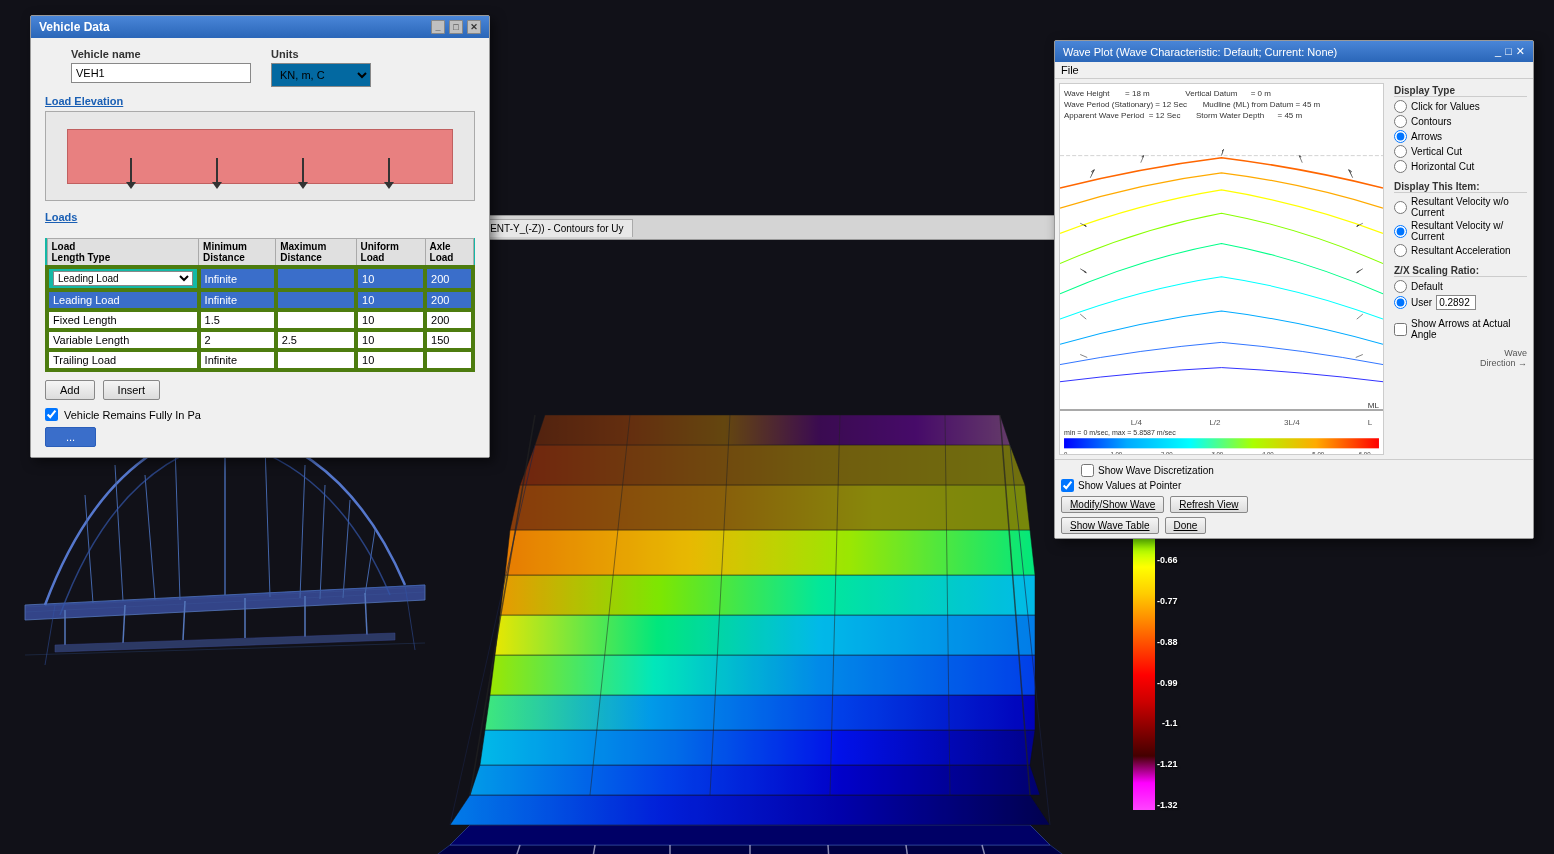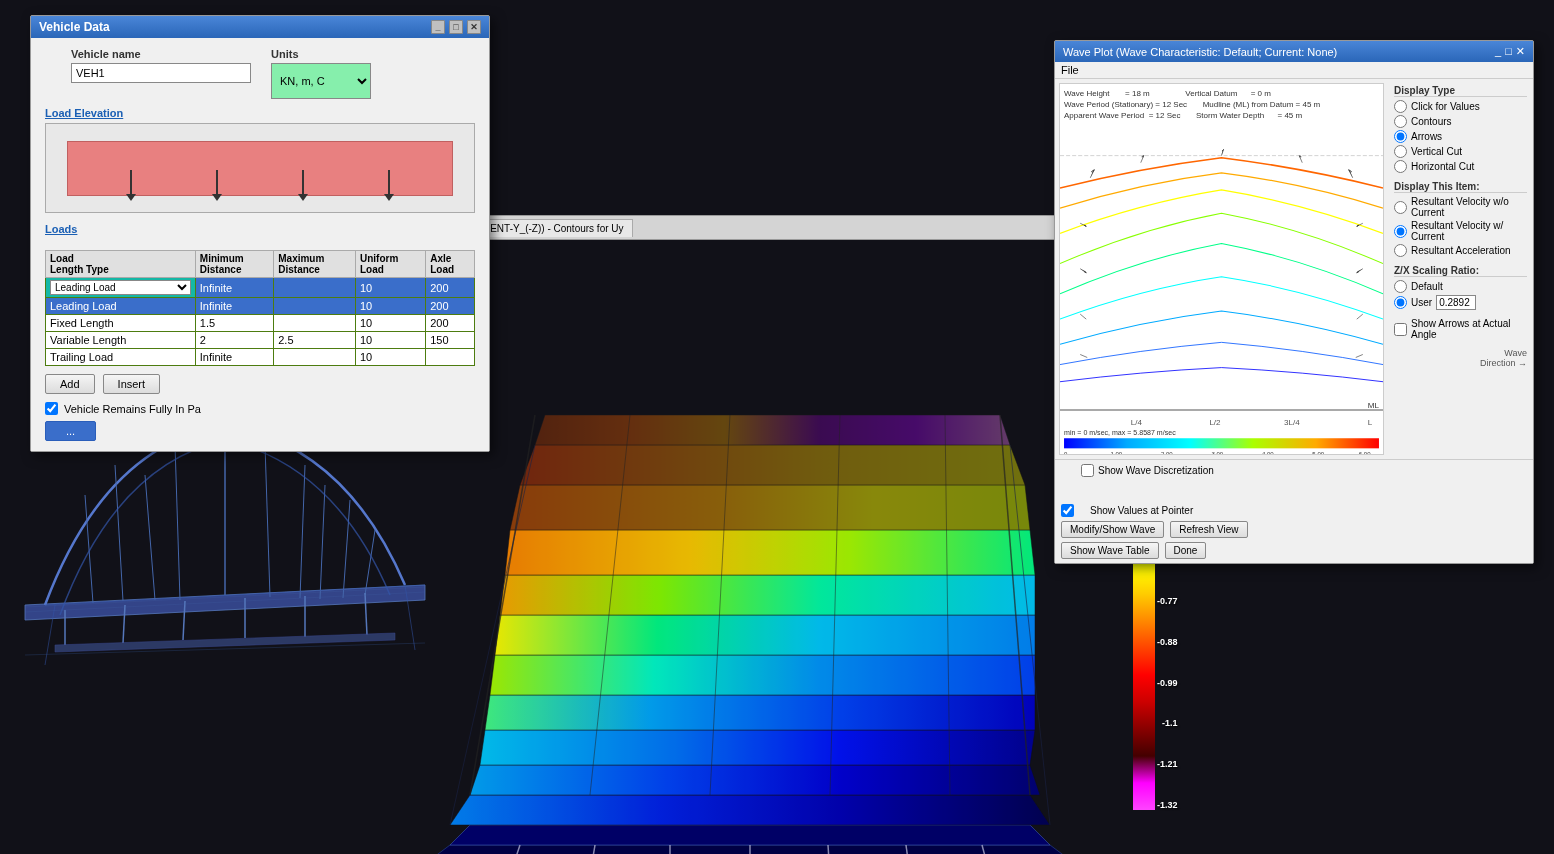--- a/index.html
+++ b/index.html
@@ -86,22 +86,22 @@
       padding: 2px 4px;
       font-size: 11px;
       background: white;
       height: 20px;
     }
 
     .form-select {
       border: 1px solid #888;
       padding: 2px 4px;
       font-size: 11px;
-      background: #86efac;
-      height: 36px;
+      background: #0369a1;
+      height: 24px;
       min-width: 100px;
     }
 
     .section-label {
       font-size: 11px;
       color: #1a5fb4;
       font-weight: 600;
       margin-bottom: 4px;
       text-decoration: underline;
     }
@@ -166,21 +166,21 @@
     .loads-table th {
       background: #e0e0e0;
       border: 1px solid #aaa;
       padding: 2px 4px;
       text-align: left;
       font-weight: 600;
       font-size: 10px;
     }
 
     .loads-table td {
-      border: 1px solid #4d7c0f;
+      border: 4px solid #4d7c0f;
       padding: 2px 4px;
       font-size: 11px;
     }
 
     .loads-table .selected-row td {
       background: #3a6eca;
       color: white;
     }
 
     .loads-table .odd-row td {
@@ -318,20 +318,21 @@
       display: flex;
       align-items: center;
       gap: 4px;
       margin-bottom: 2px;
     }
 
     .wave-bottom-btns {
       display: flex;
       gap: 6px;
       margin-top: 4px;
+      text-decoration: underline;
     }
 
     .small-btn {
       padding: 2px 8px;
       font-size: 10px;
       background: linear-gradient(to bottom, #f5f5f5, #dcdcdc);
       border: 1px solid #888;
       cursor: pointer;
       border-radius: 2px;
     }
@@ -943,21 +944,21 @@
   </div>
 
   <div class="wave-bottom">
     <div class="wave-bottom-row">
       <label style="display:flex;align-items:center;gap:4px;padding-left:20px;">
         <input type="checkbox" style="">
         <span>Show Wave Discretization</span>
       </label>
     </div>
     <div class="wave-bottom-row">
-      <label style="display:flex;align-items:center;gap:16px;margin-top:25px;">
+      <label style="display:flex;align-items:center;gap:4px;">
         <input type="checkbox" checked="" style="">
         <span>Show Values at Pointer</span>
       </label>
     </div>
     <div class="wave-bottom-btns">
       <button class="small-btn">Modify/Show Wave</button>
       <button class="small-btn">Refresh View</button>
     </div>
     <div class="wave-bottom-btns">
       <button class="small-btn">Show Wave Table</button>

